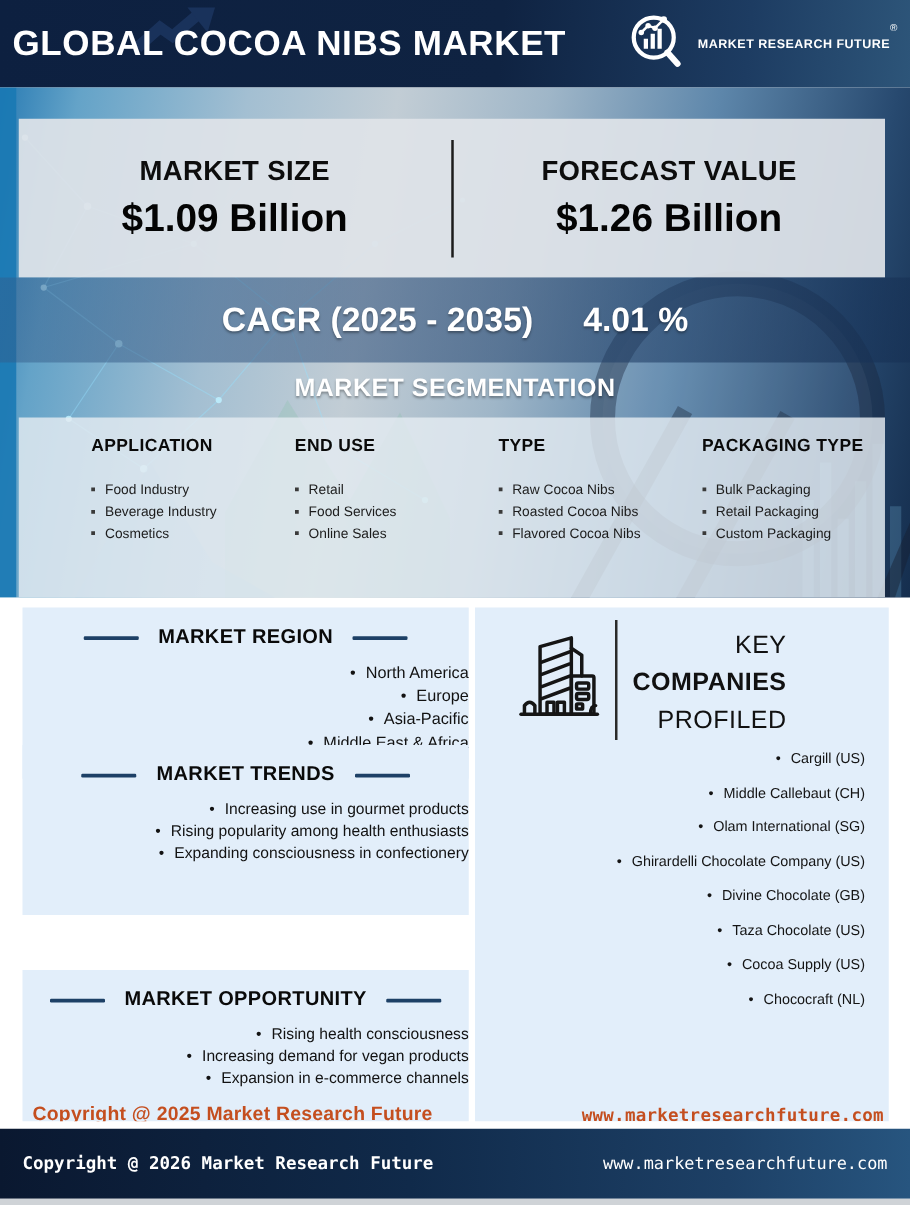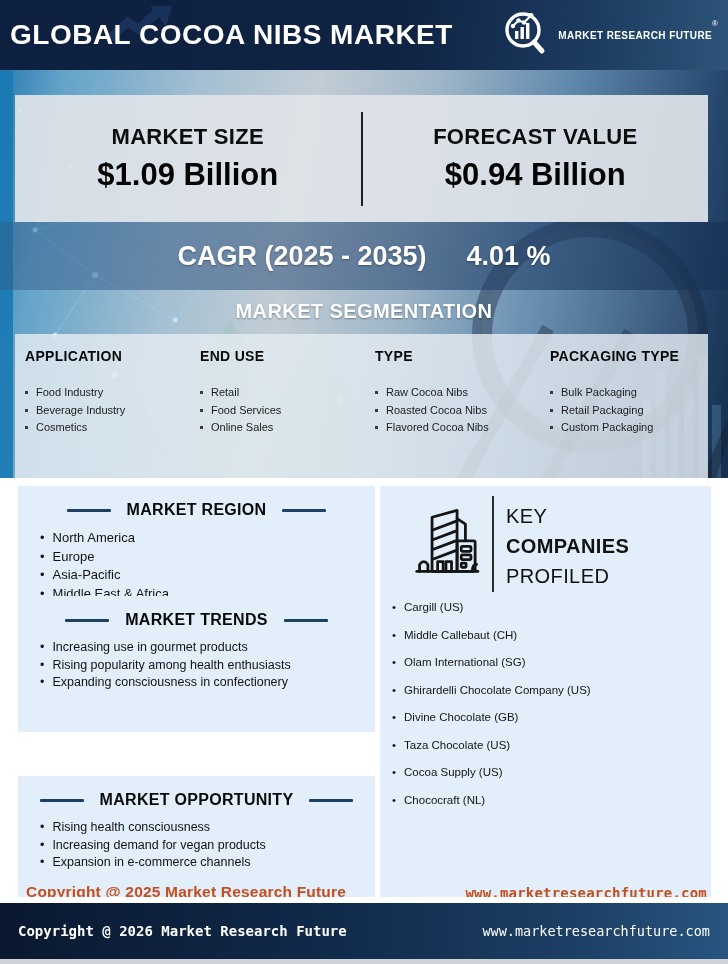--- a/index.html
+++ b/index.html
@@ -47,34 +47,34 @@
   }
   .cagr-label, .cagr-value { font-size:27px; font-weight:bold; color:#ffffff; text-shadow:0 1px 2px rgba(0,0,0,.35); }
 
   .seg-title {
     position:absolute; left:0; top:230px; width:728px; text-align:center;
     font-size:20px; font-weight:bold; color:#ffffff; letter-spacing:.4px;
     text-shadow:0 1px 2px rgba(0,0,0,.35);
   }
   .seg-panel {
     position:absolute; left:15px; top:264px; width:693px; height:144px;
-    background:rgba(228,235,242,0.82); display:flex; padding-top:14px;
+    background:rgba(228,235,242,0.82); display:flex; padding-top:14px;padding-left:48px;
   }
   .seg-col { width:175px; padding-left:10px; }
   .seg-col:last-child { width:168px; }
   .seg-heading { font-size:14px; font-weight:bold; color:#0a0a0a; letter-spacing:.3px; margin-bottom:22px; }
   .seg-list { list-style:none; }
   .seg-list li { font-size:11px; color:#1c1c1c; margin-bottom:5.5px; }
   .seg-list li::before {
     content:""; display:inline-block; width:3px; height:3px; background:#3a3a3a;
     margin-right:8px; vertical-align:2px;
   }
 
   
-  .panel-blue { position:absolute; background:#e2eefa; }
+  .panel-blue { position:absolute; background:#e2eefa;text-align:right; }
   #region-panel { left:18px; top:486px; width:357px; height:137px; }
   #trends-panel { left:18px; top:596px; width:357px; height:136px; }
   #opp-panel    { left:18px; top:776px; width:357px; height:121px; overflow:hidden; }
   #companies-panel { left:380px; top:486px; width:331px; height:411px; overflow:hidden; }
 
   .panel-title-row { display:flex; align-items:center; justify-content:center; gap:16px; margin-top:15px; }
   .title-dash { width:44px; height:3px; background:#1d4066; border-radius:1px; }
   .panel-title { font-size:16px; font-weight:bold; color:#0a0a0a; letter-spacing:.3px; white-space:nowrap; }
 
   .bullet-list { list-style:none; margin-top:11px; padding-left:22px; }
@@ -193,21 +193,21 @@
   </svg>
 
   <div class="size-panel">
     <div class="size-half">
       <div class="size-label">MARKET SIZE</div>
       <div class="size-value">$1.09 Billion</div>
     </div>
     <div class="size-divider"></div>
     <div class="size-half">
       <div class="size-label">FORECAST VALUE</div>
-      <div class="size-value">$0.94 Billion</div>
+      <div class="size-value">$1.26 Billion</div>
     </div>
   </div>
 
   <div class="cagr-band">
     <span class="cagr-label">CAGR (2025 - 2035)</span>
     <span class="cagr-value">4.01 %</span>
   </div>
 
   <div class="seg-title">MARKET SEGMENTATION</div>
 

